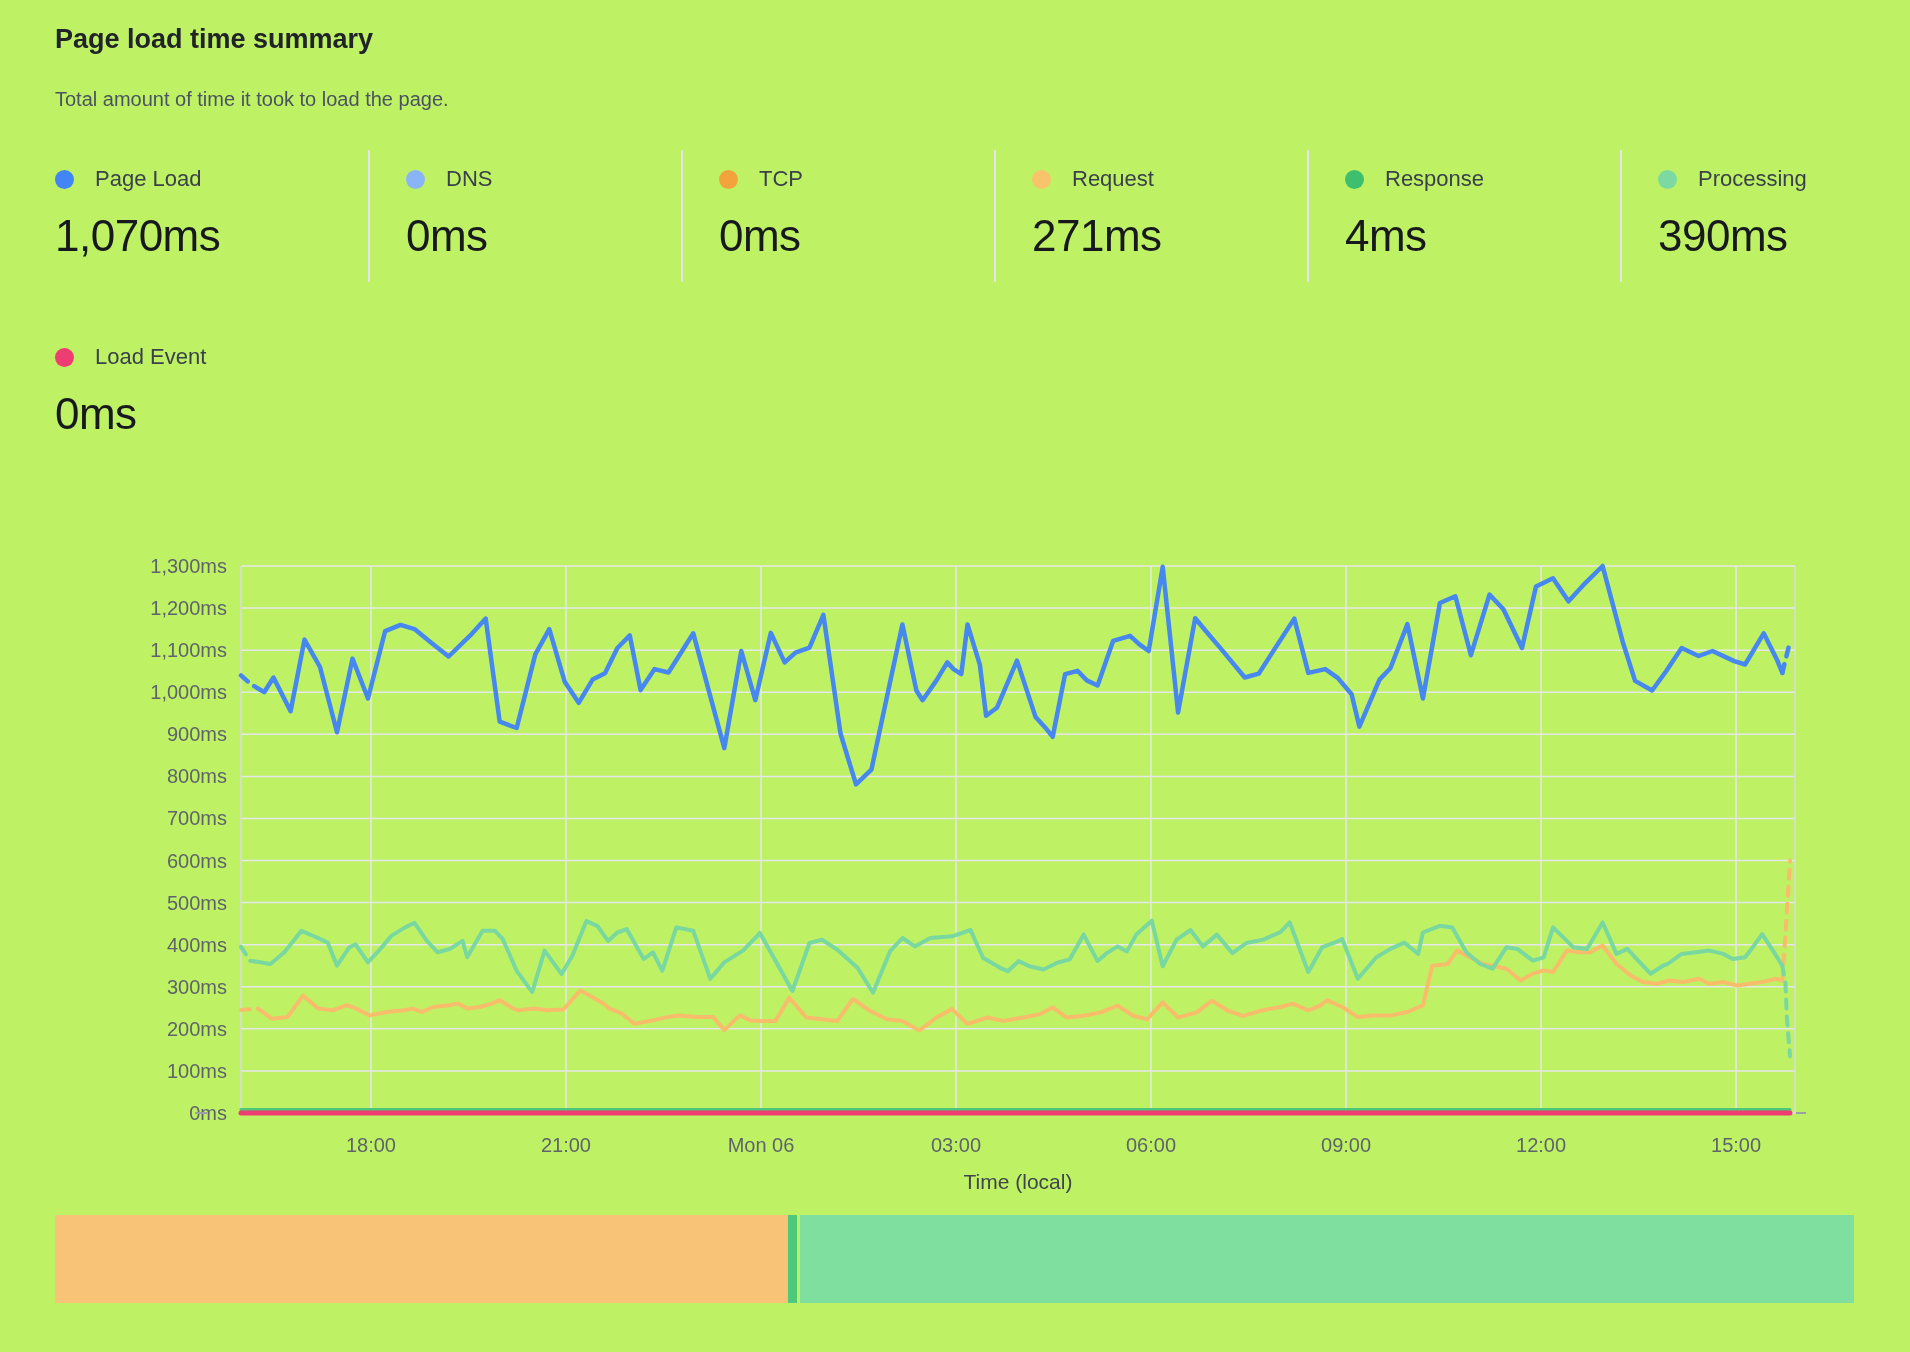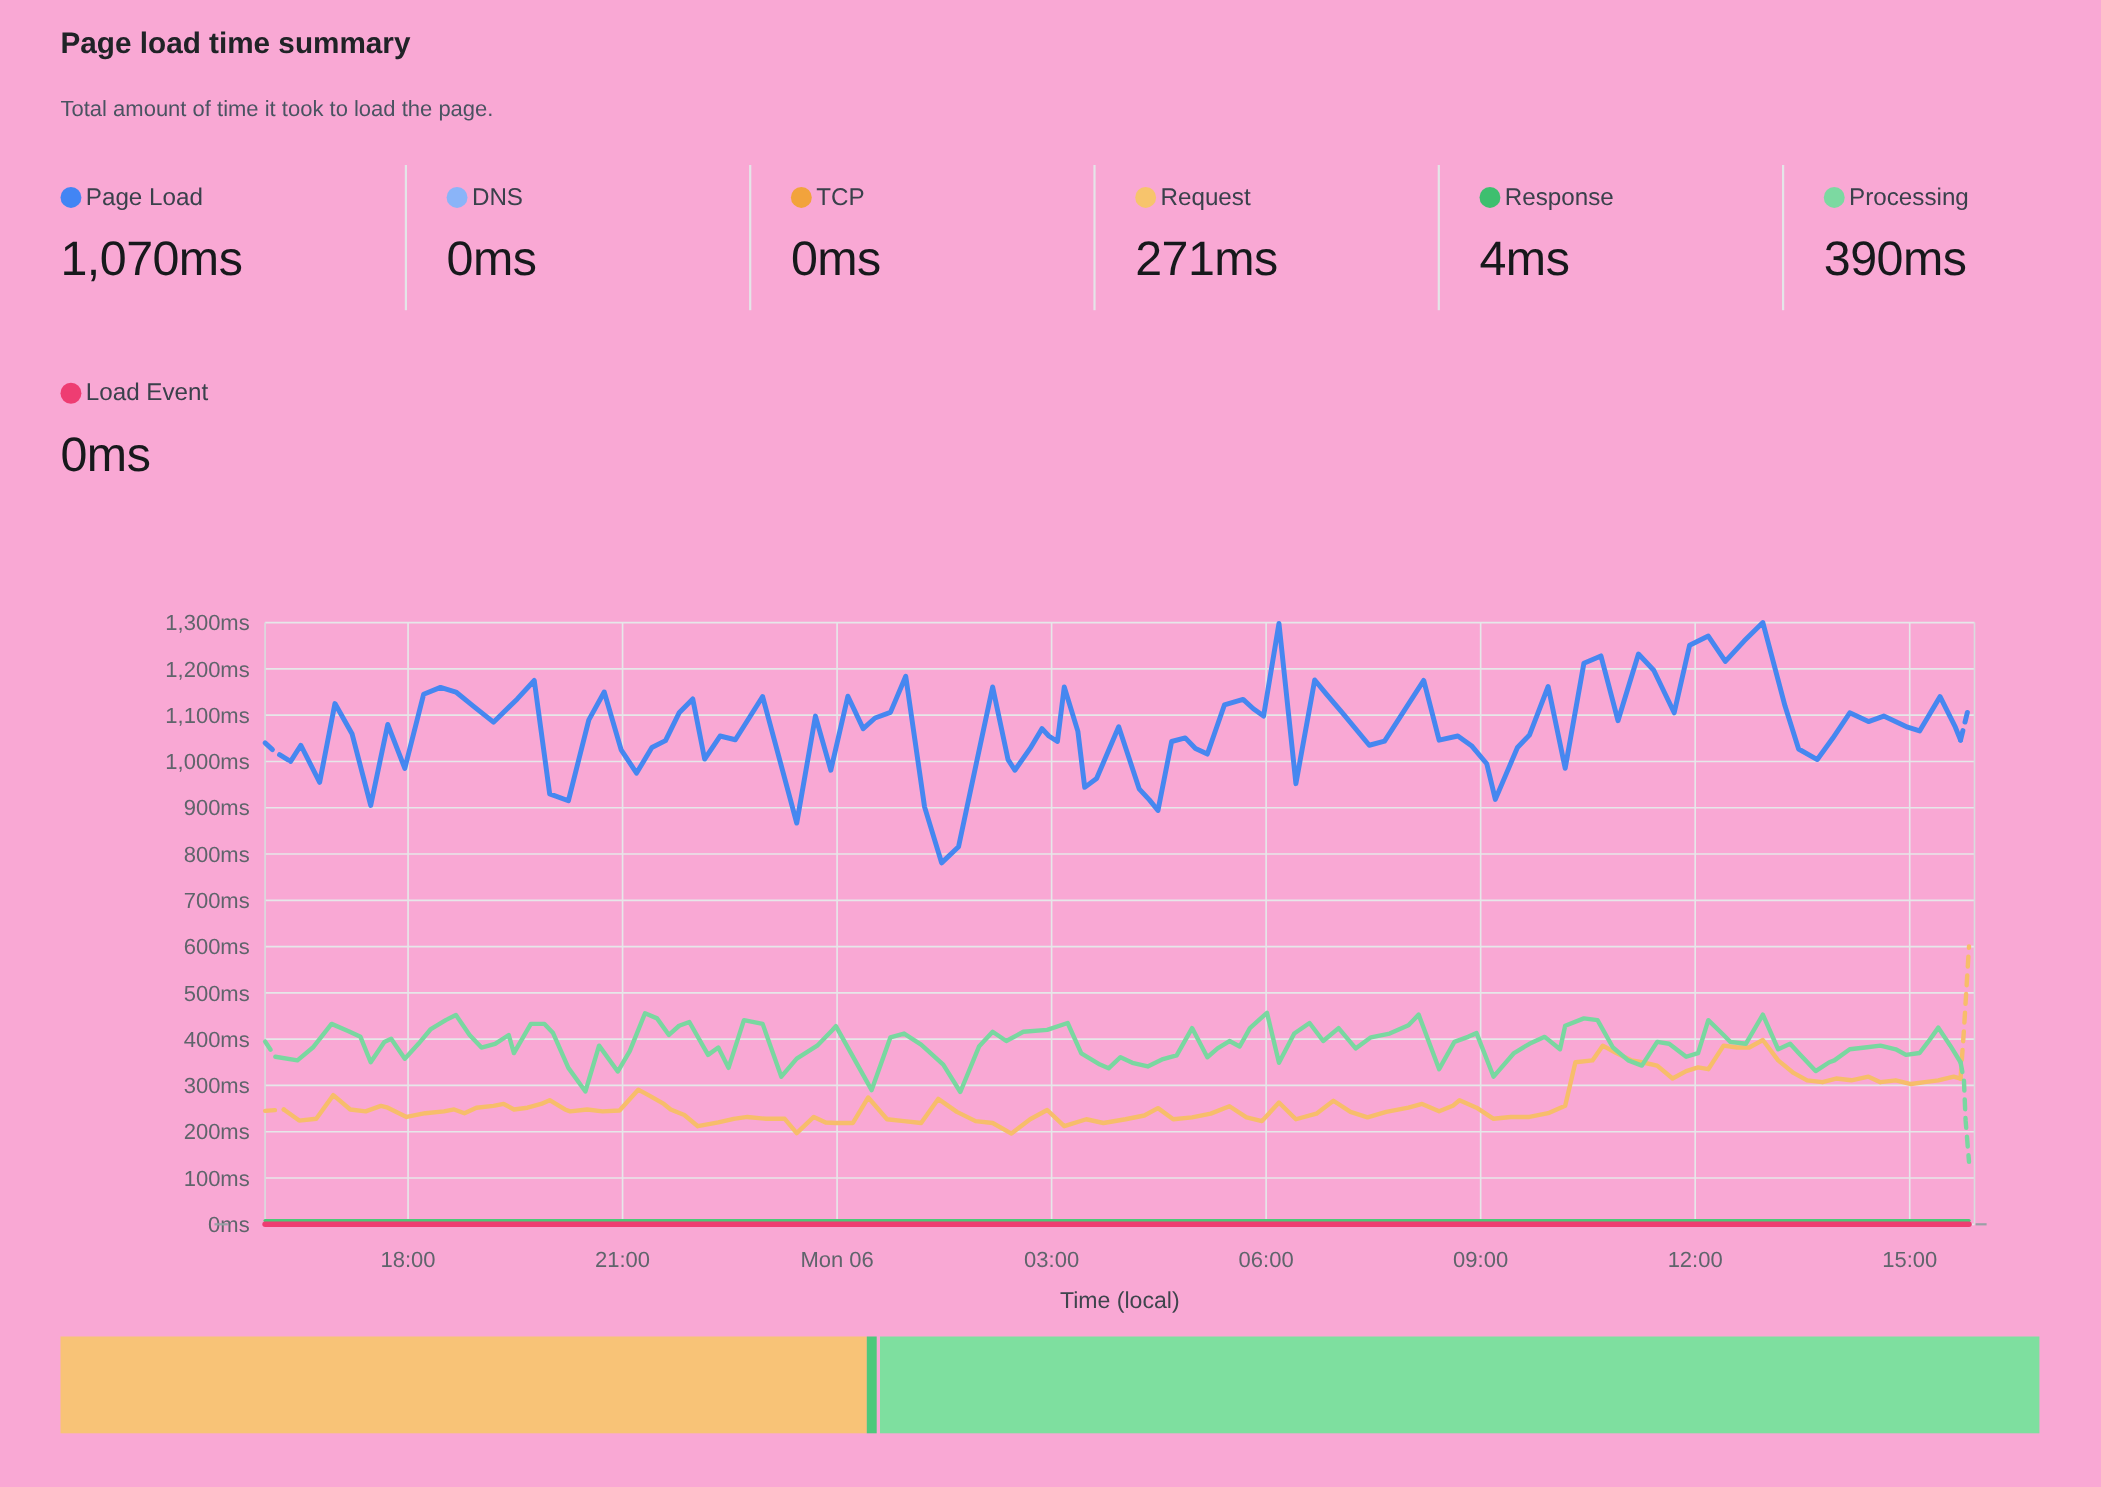--- a/index.html
+++ b/index.html
@@ -1,24 +1,24 @@
 <!DOCTYPE html>
 <html><head>
 <meta charset="utf-8">
 <style>
   html,body{margin:0;padding:0;background:#ffffff;}
-  .page{position:relative;width:1910px;height:1352px;background:#f9a8d4;overflow:hidden;
+  .page{position:relative;width:1910px;height:1352px;background:#bef264;overflow:hidden;
         font-family:"Liberation Sans",sans-serif;}
   .page-title{position:absolute;left:55px;top:24px;margin:0;font-size:27px;font-weight:700;color:#202327;}
   .page-subtitle{position:absolute;left:55px;top:88px;margin:0;font-size:20px;color:#4a5361;}
   .stats-row{position:absolute;left:55px;top:150px;display:flex;}
   .stats-row.second{top:328px;}
   .stat{width:313px;box-sizing:border-box;padding-top:16px;height:132px;}
   .stat + .stat{border-left:2px solid #e4e5e8;padding-left:36px;}
-  .stat-label{display:flex;align-items:center;gap:4px;font-size:22px;color:#3a414b;}
+  .stat-label{display:flex;align-items:center;gap:21px;font-size:22px;color:#3a414b;}
   .dot{width:19px;height:19px;border-radius:50%;flex:0 0 auto;}
   .stat-value{margin-top:19px;font-size:44px;font-weight:400;color:#17191c;letter-spacing:-0.5px;}
   #chart-svg{position:absolute;left:0;top:540px;}
   #chart-svg text{font-family:"Liberation Sans",sans-serif;}
   .summary-bar{position:absolute;left:55px;top:1215px;width:1800px;height:88px;display:flex;}
   .summary-bar div{height:100%;}
 </style>
 </head>
 <body>
 

